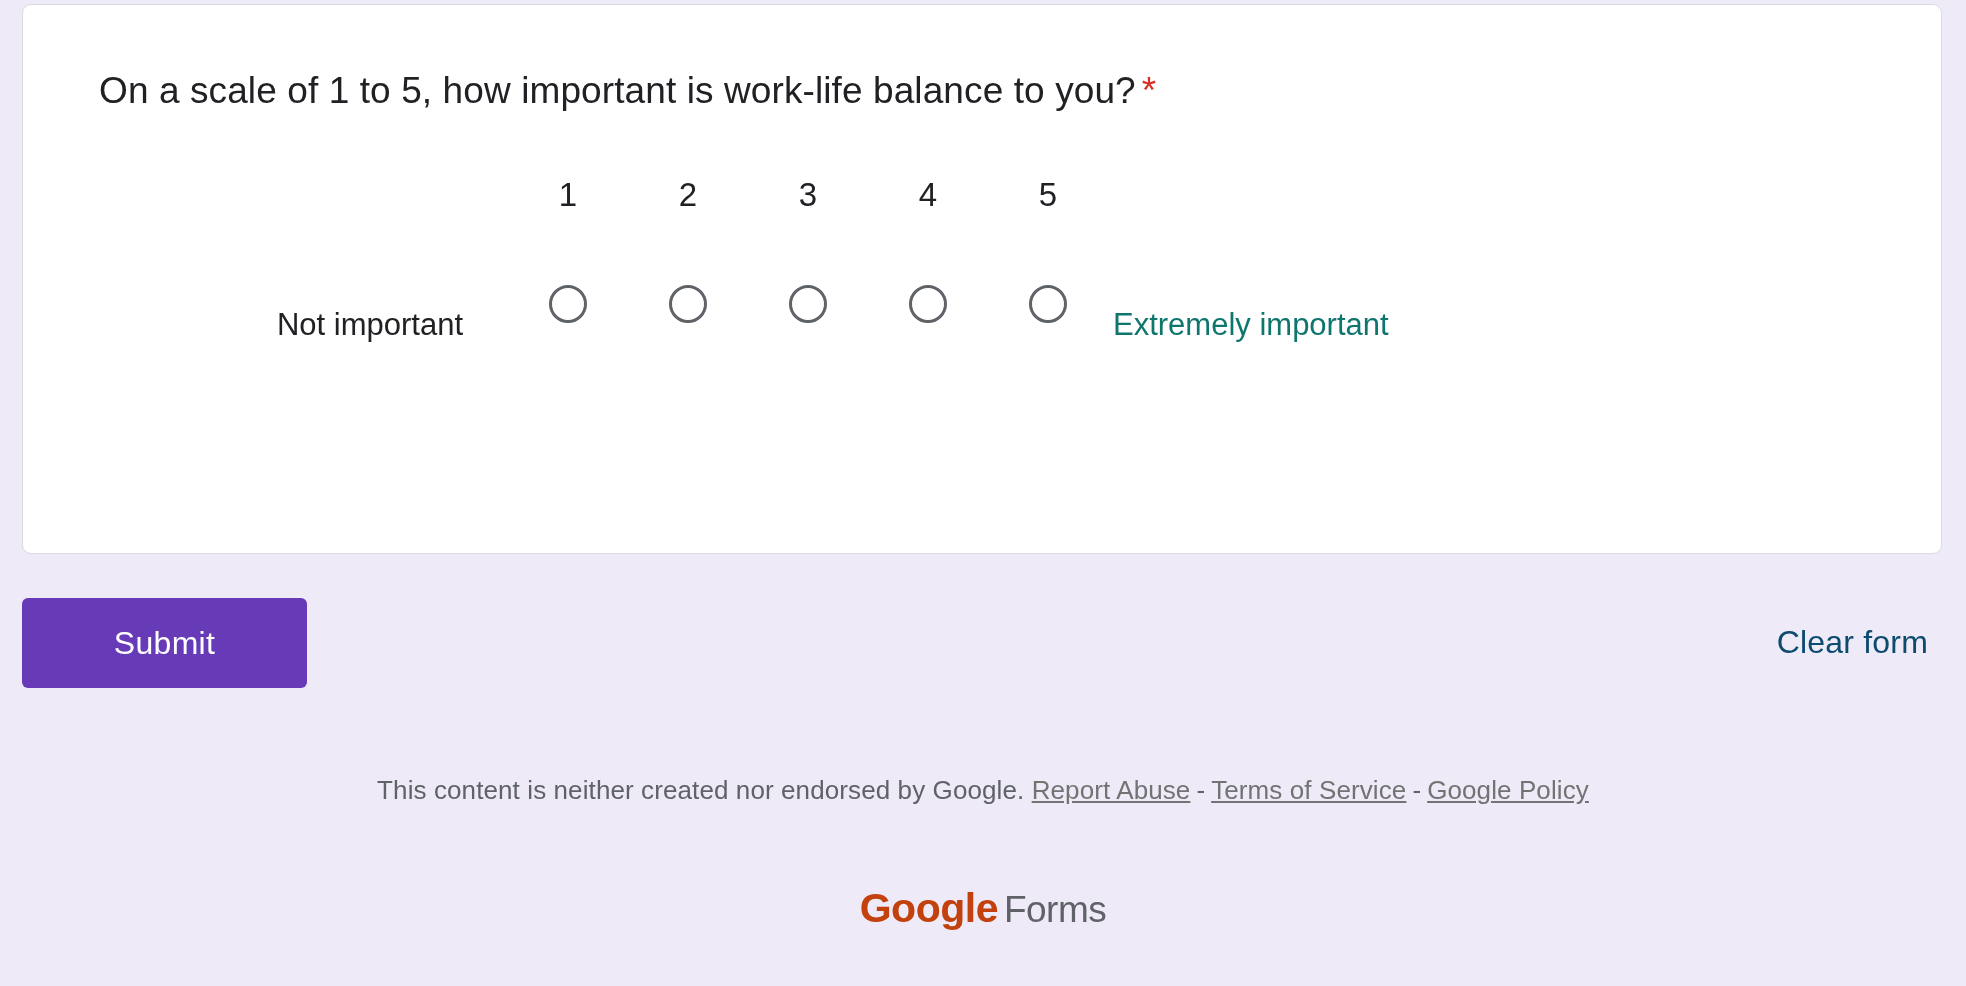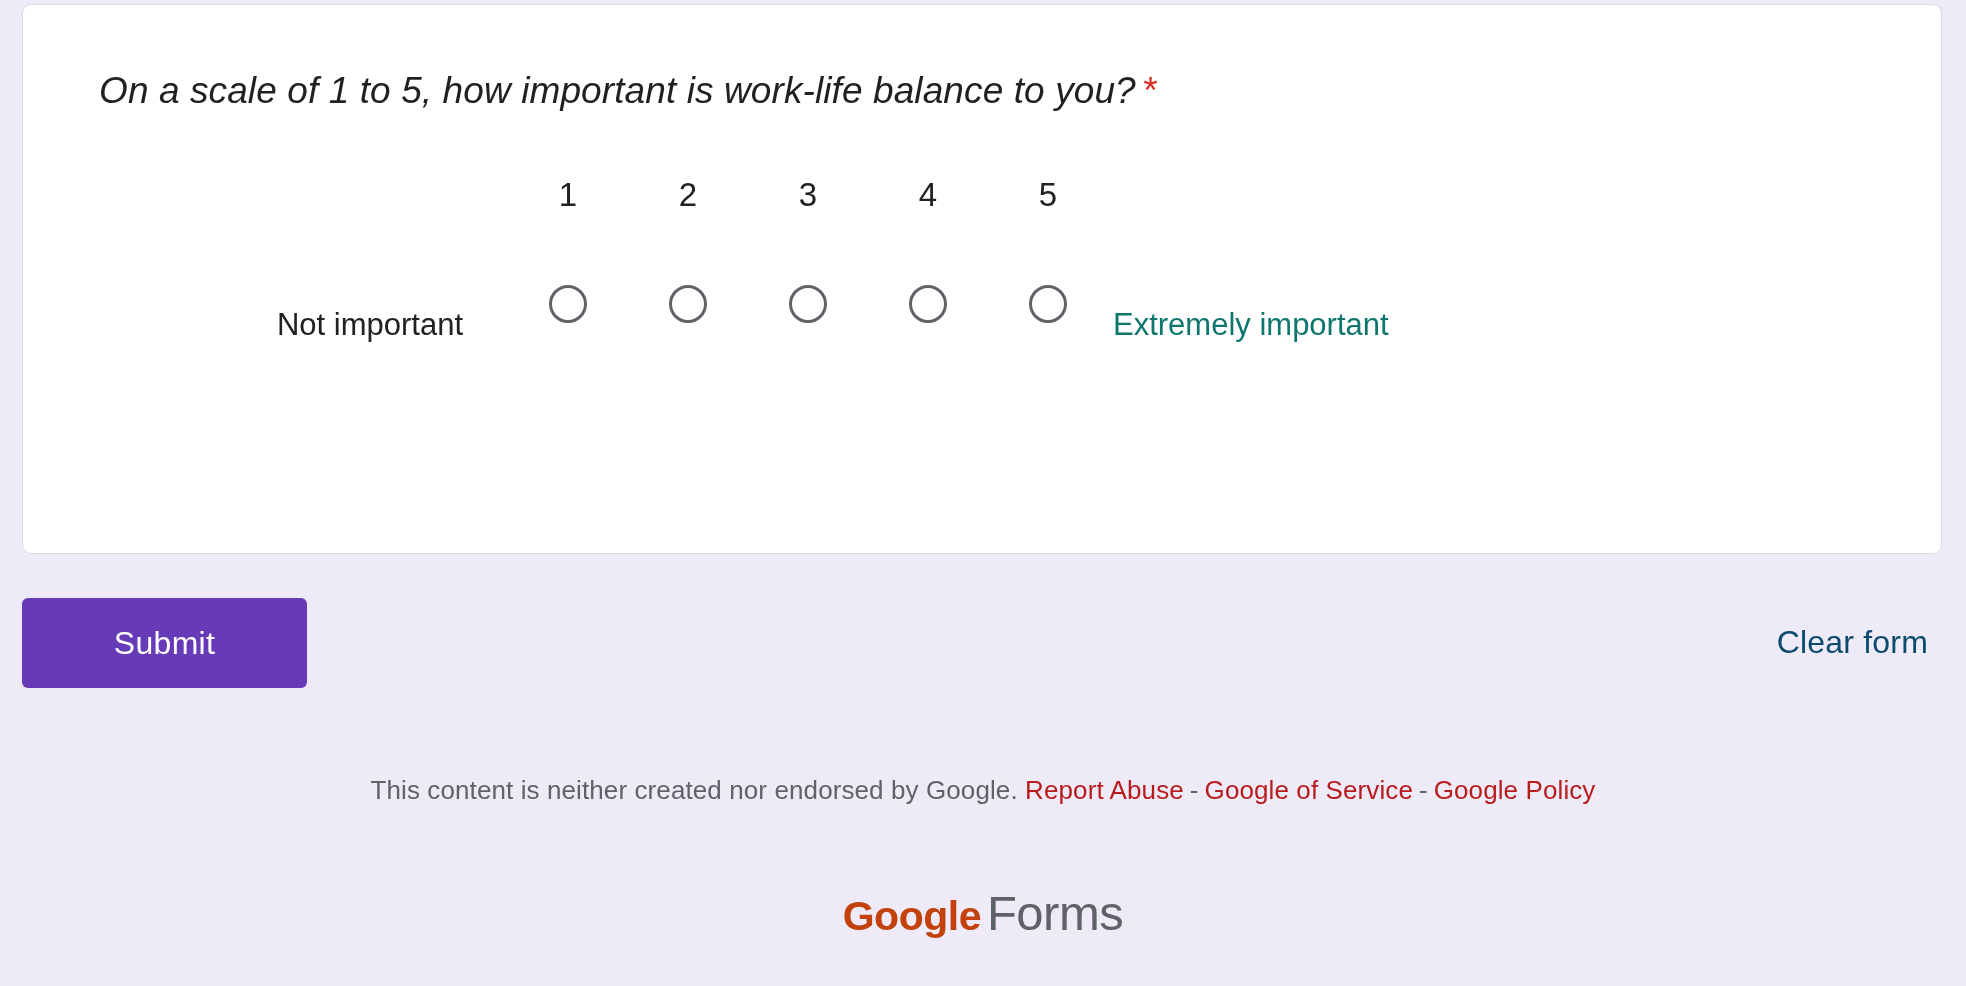--- a/index.html
+++ b/index.html
@@ -39,21 +39,20 @@
 
   .question-title {
     position: absolute;
     left: 76px;
     top: 60px;
     font-size: 37px;
     line-height: 52px;
     color: #202124;
     letter-spacing: 0.1px;
     white-space: nowrap;
-    font-style: italic;
   }
   .required-star {
     color: #d93025;
     font-size: 37px;
     margin-left: 6px;
   }
 
   
   .scale {
     position: absolute;
@@ -165,21 +164,22 @@
     left: 0;
     top: 775px;
     width: 1966px;
     text-align: center;
     font-size: 26px;
     color: #5f6368;
     letter-spacing: 0.1px;
     white-space: nowrap;
   }
   .footer-disclaimer a {
-    color: #b91c1c;
+    color: #737373;
+    text-decoration: underline;
     cursor: pointer;
   }
   .footer-sep {
     color: #5f6368;
     margin: 0 6px;
   }
 
   .forms-logo {
     position: absolute;
     left: 0;
@@ -188,21 +188,21 @@
     text-align: center;
     white-space: nowrap;
   }
   .forms-logo .logo-google {
     font-size: 41px;
     color: #c2410c;
     font-weight: 700;
     letter-spacing: -0.5px;
   }
   .forms-logo .logo-forms {
-    font-size: 49px;
+    font-size: 37px;
     color: #5f6368;
     font-weight: 400;
     letter-spacing: -0.5px;
     margin-left: 6px;
   }
 </style>
 </head>
 <body>
 
 <div class="page">
@@ -260,20 +260,20 @@
 
     </div>
   </div>
 
   <button class="submit-button">Submit</button>
 
   <a class="clear-form-link">Clear form</a>
 
   <div class="footer-disclaimer">
     <span>This content is neither created nor endorsed by Google.</span>
-    <a>Report Abuse</a><span class="footer-sep">-</span><a>Google of Service</a><span class="footer-sep">-</span><a>Google Policy</a>
+    <a>Report Abuse</a><span class="footer-sep">-</span><a>Terms of Service</a><span class="footer-sep">-</span><a>Google Policy</a>
   </div>
 
   <div class="forms-logo">
     <span class="logo-google">Google</span><span class="logo-forms">Forms</span>
   </div>
 
 </div>
 
 </body></html>

